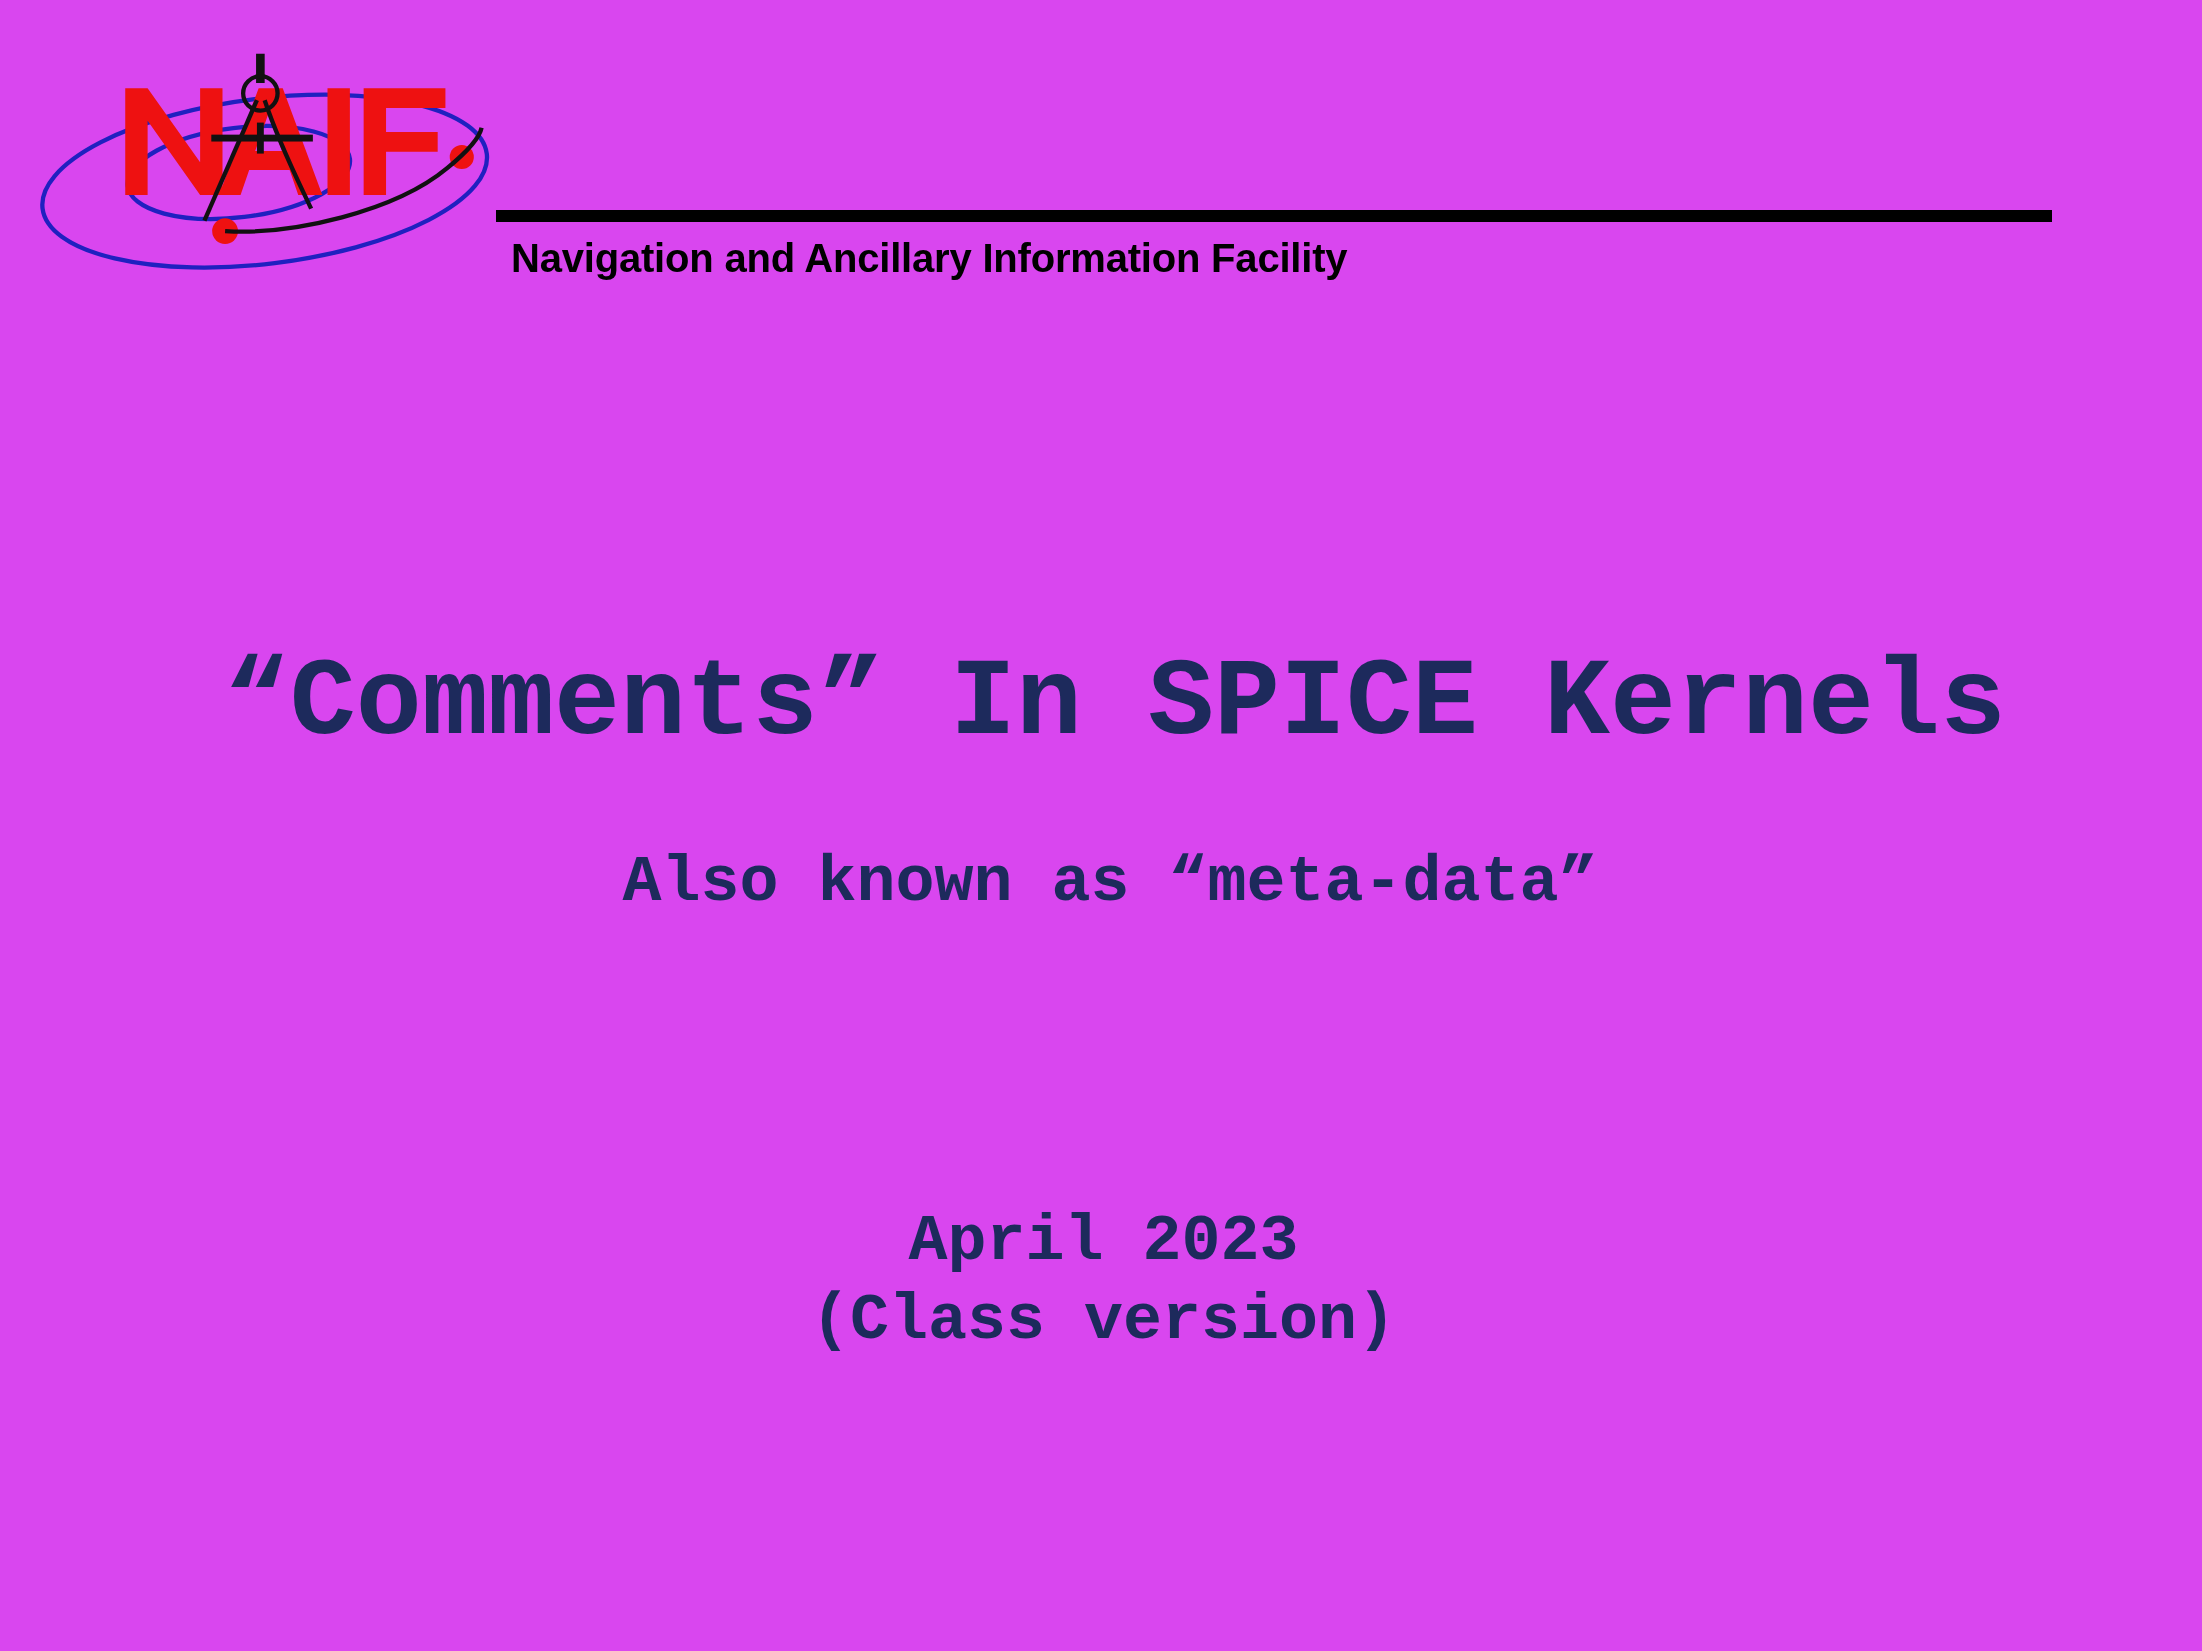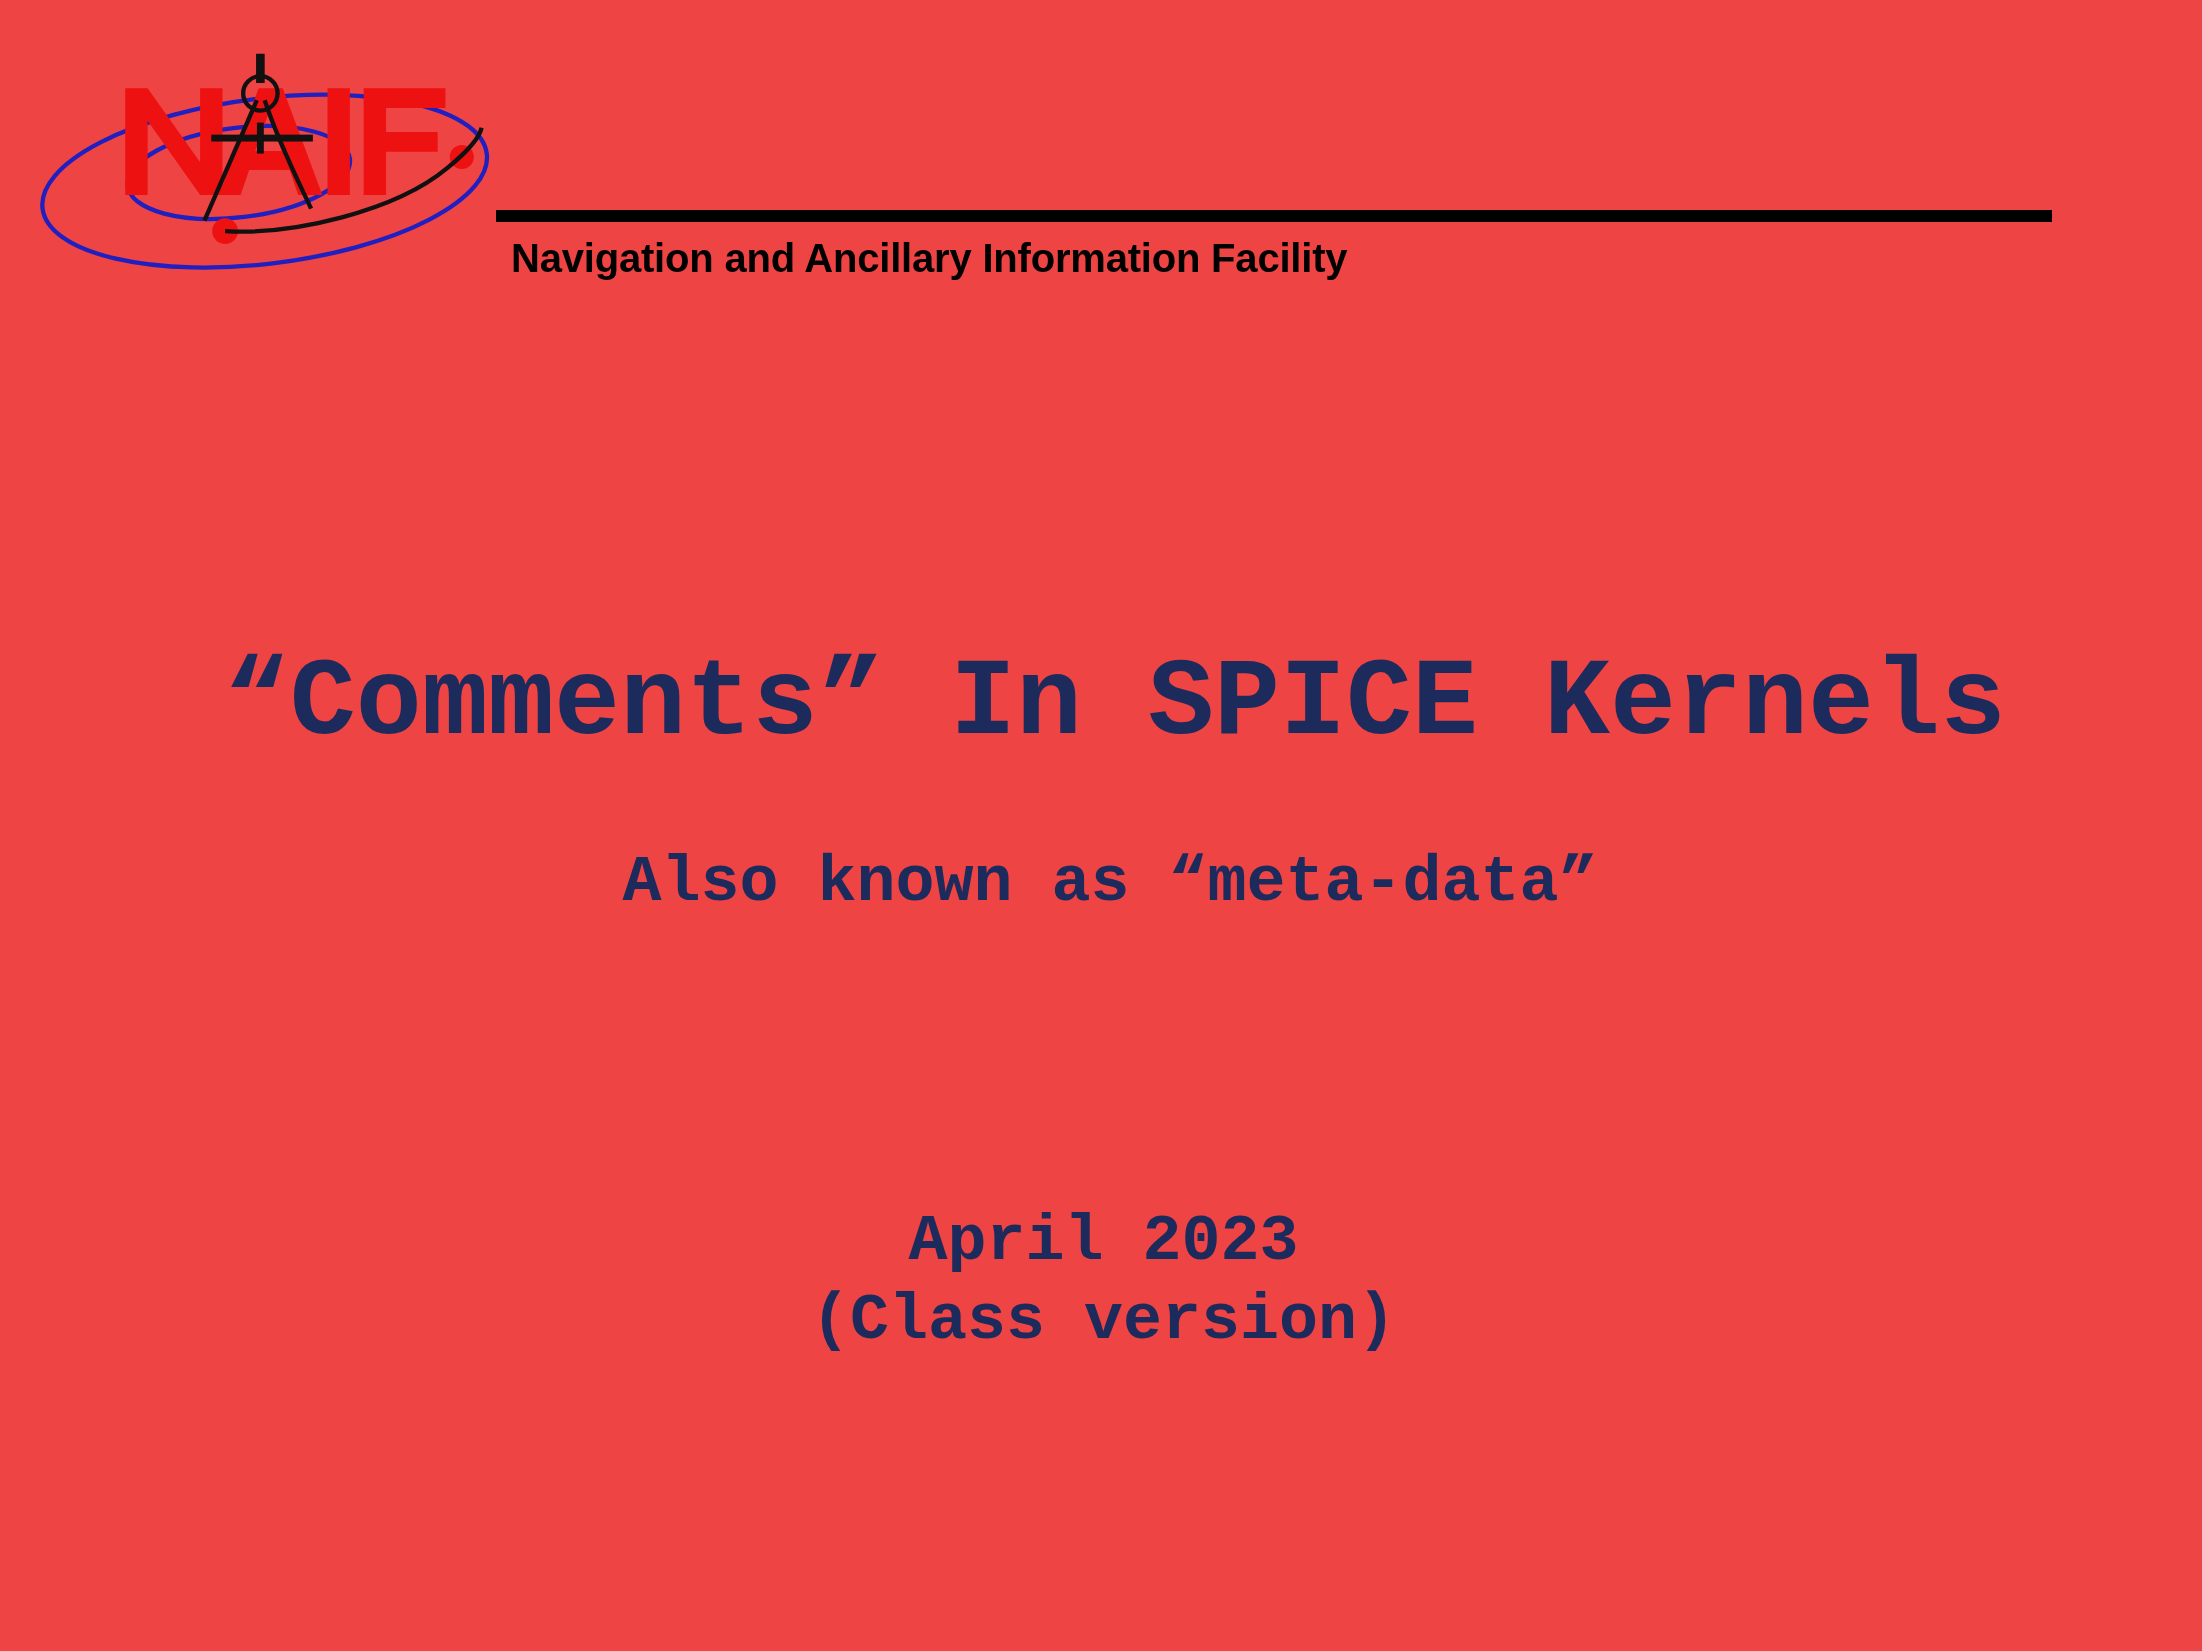--- a/index.html
+++ b/index.html
@@ -9,21 +9,21 @@
     background: #ffffff;
   }
   body {
     font-family: "Liberation Sans", sans-serif;
   }
 
   #slide {
     position: relative;
     width: 2203px;
     height: 1652px;
-    background: #ef4444;
+    background: #d946ef;
     overflow: hidden;
   }
 
   
   #header-band {
     position: absolute;
     left: 0;
     top: 0;
     width: 2203px;
     height: 310px;

